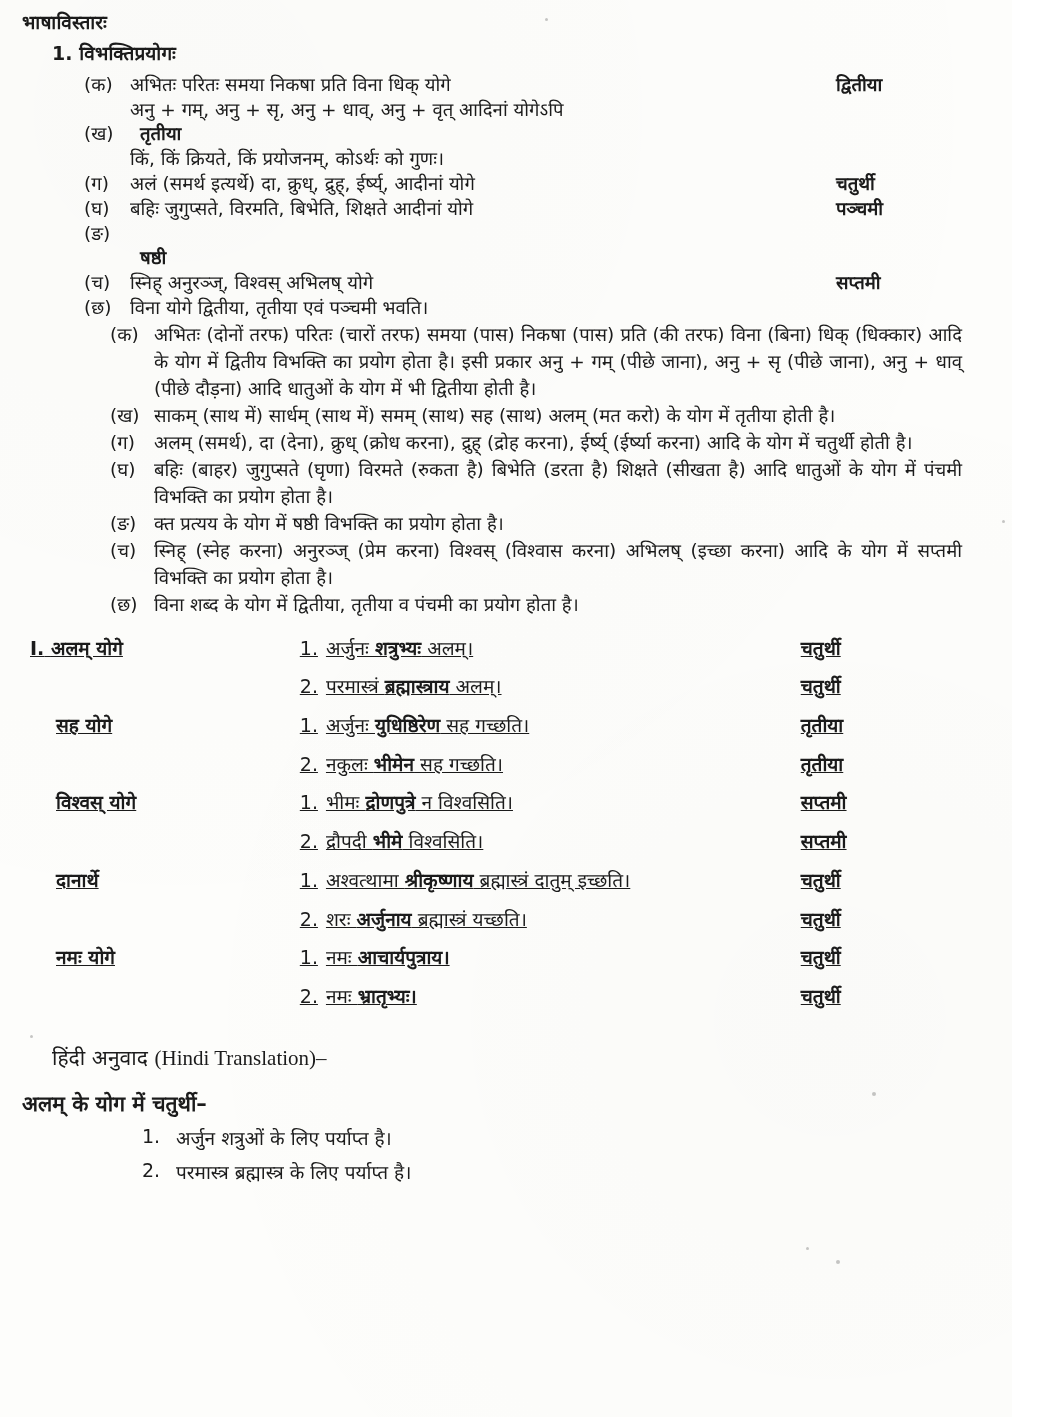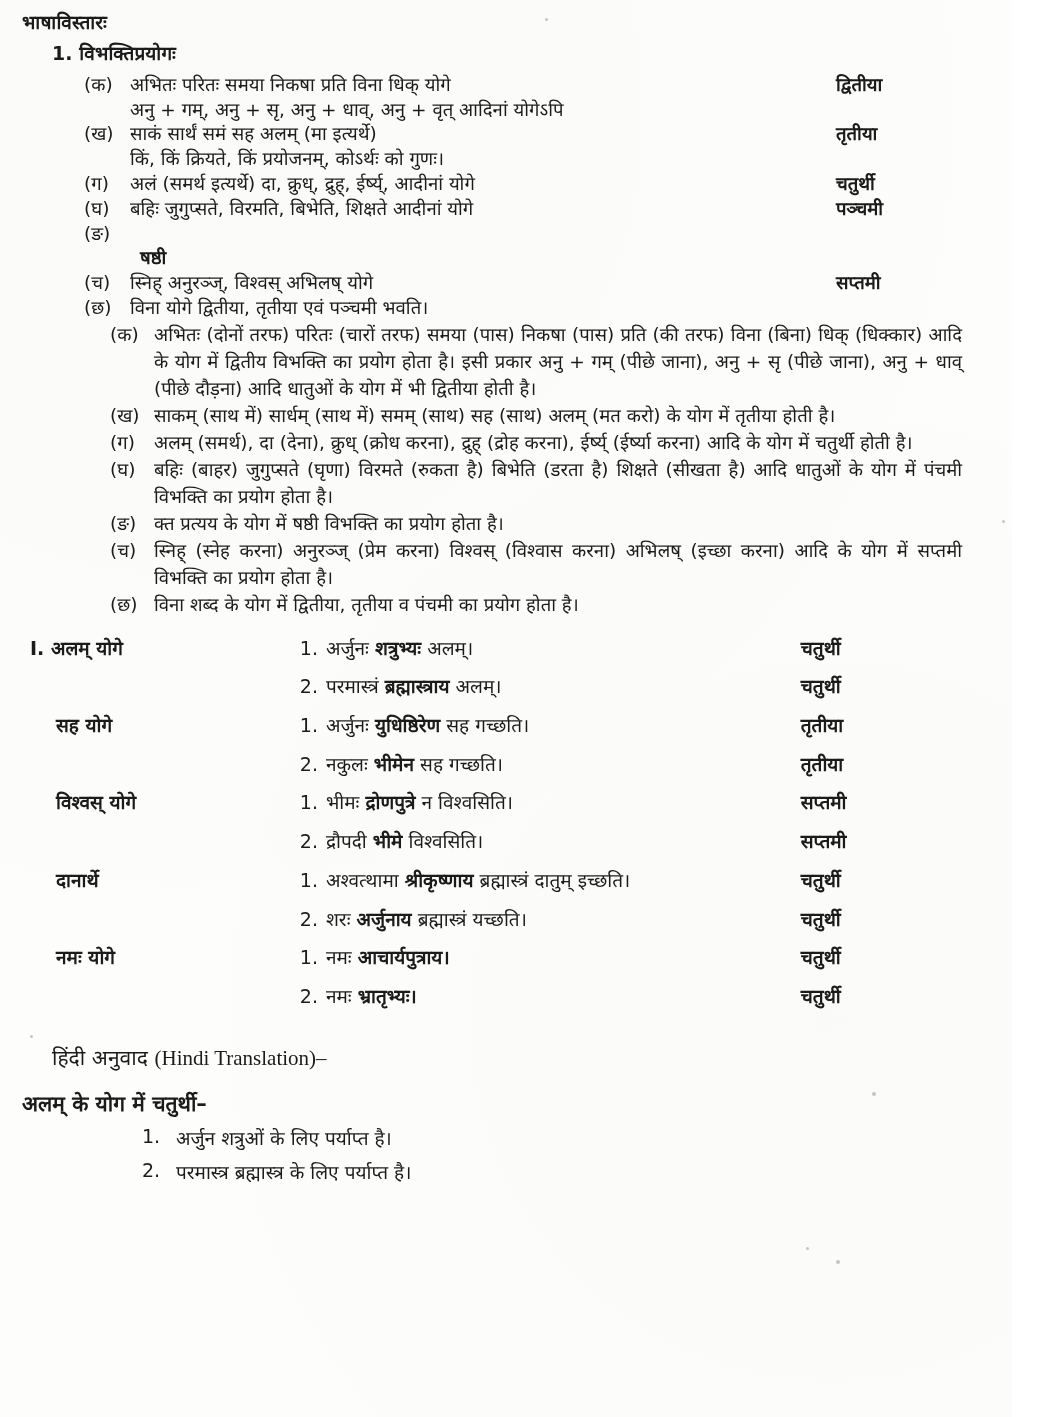--- a/index.html
+++ b/index.html
@@ -98,20 +98,21 @@
   .ex-table {
     margin-top: 18px;
     width: 100%;
     border-collapse: collapse;
   }
   .ex-table td {
     vertical-align: top;
     padding: 0 0 14px 0;
     font-size: 19px;
     line-height: 1.3;
+    text-decoration: underline;
   }
   .ex-cat {
     width: 200px;
     font-weight: bold;
     padding-left: 34px !important;
     white-space: nowrap;
   }
   .ex-cat.first { padding-left: 8px !important; }
   .ex-num {
     width: 38px;
@@ -172,21 +173,20 @@
       <span class="tag">द्वितीया</span>
     </div>
     <div class="row cont">
       <span class="mark">(क)</span>
       <span class="body">अनु + गम्, अनु + सृ, अनु + धाव्, अनु + वृत् आदिनां योगेऽपि</span>
       <span class="tag"></span>
     </div>
 
     <div class="row">
       <span class="mark">(ख)</span>
-      <span class="body">साकं सार्थं समं सह अलम् (मा इत्यर्थे)</span>
       <span class="tag">तृतीया</span>
     </div>
     <div class="row cont">
       <span class="mark">(ख)</span>
       <span class="body">किं, किं क्रियते, किं प्रयोजनम्, कोऽर्थः को गुणः।</span>
       <span class="tag"></span>
     </div>
 
     <div class="row">
       <span class="mark">(ग)</span>

